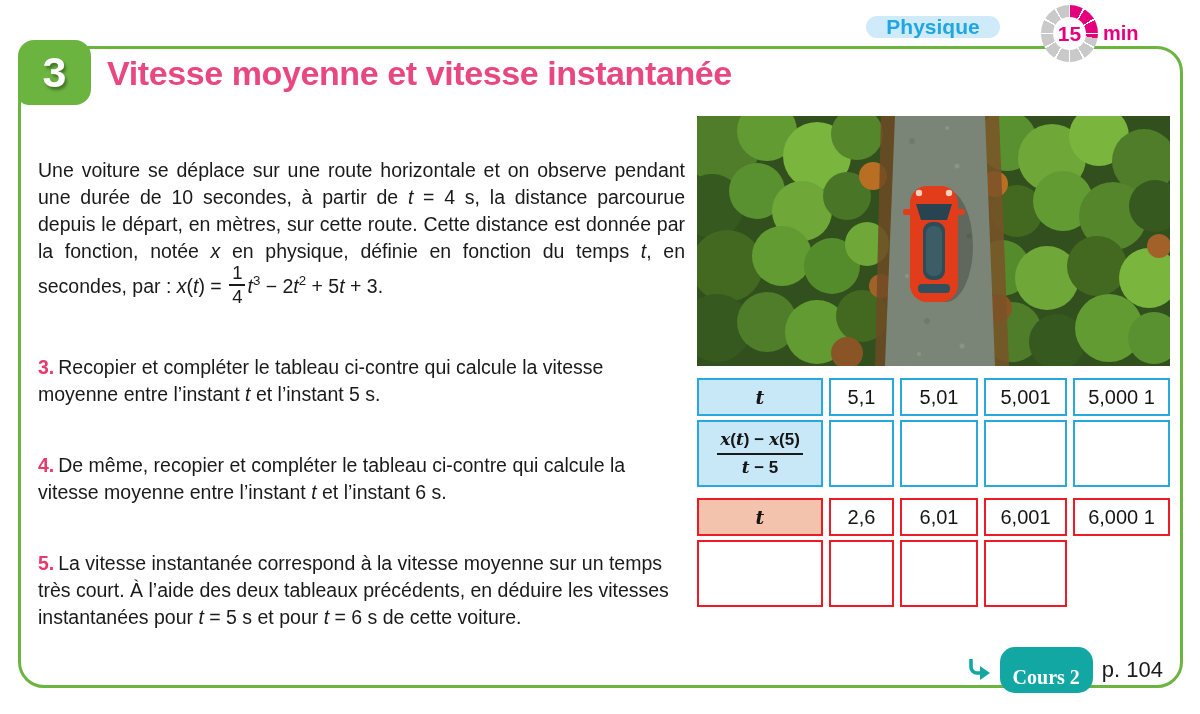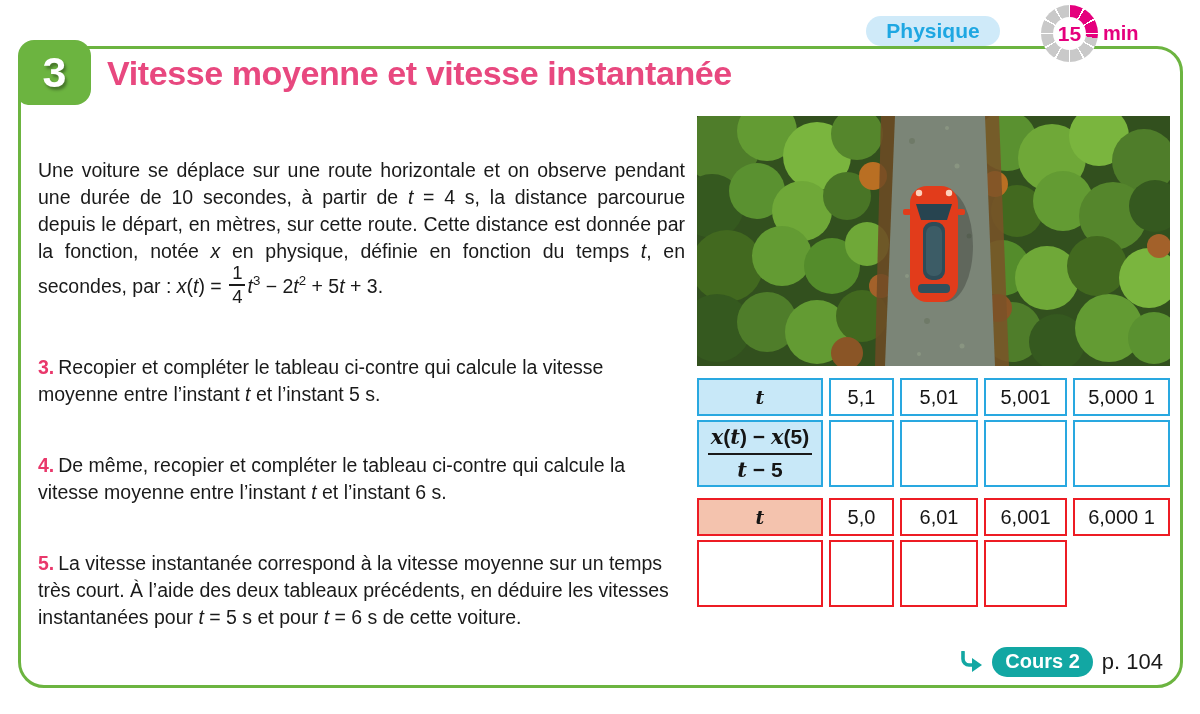--- a/index.html
+++ b/index.html
@@ -35,21 +35,21 @@
     text-shadow: 2px 3px 3px rgba(0,0,0,.35);
   }
   .page-title {
     position: absolute; left: 107px; top: 54px;
     font-size: 34px; font-weight: bold; letter-spacing: -0.4px;
     color: var(--accent_pink, #e8487f);
     z-index: 3; white-space: nowrap;
   }
   .badge-physique {
     position: absolute; left: 866px; top: 16px;
-    width: 134px; height: 30px;
+    width: 134px; height: 22px;
     background: var(--badge_blue_bg, #cfeaf9);
     border-radius: 17px;
     color: var(--badge_blue_text, #1ea7e2);
     font-weight: bold; font-size: 21px;
     display: flex; align-items: center; justify-content: center;
     z-index: 3;
   }
   .timer {
     position: absolute; left: 1041px; top: 5px;
     width: 57px; height: 57px; border-radius: 50%;
@@ -110,35 +110,35 @@
     border: 2px solid #000; background: #fff;
     display: flex; align-items: center; justify-content: center;
     font-size: 20px; color: #151515;
   }
   .vtable.blue .cell { border-color: var(--table_blue, #29a8e0); }
   .vtable.blue .hcell { background: var(--table_blue_bg, #c8e8f8); }
   .vtable.red .cell { border-color: var(--table_red, #ed1c24); }
   .vtable.red .hcell { background: var(--table_red_bg, #f4c3ae); }
 
   .t-head { font-weight: bold; font-style: italic; font-family: "DejaVu Serif", serif; font-size: 19px; }
-  .frachead { display: flex; flex-direction: column; align-items: center; font-weight: bold; font-size: 21px; line-height: 1.25; }
+  .frachead { display: flex; flex-direction: column; align-items: center; font-weight: bold; font-size: 17px; line-height: 1.25; }
   .frachead i, .t-head i { font-family: "DejaVu Serif", serif; font-style: italic; }
   .frachead .fh-num { border-bottom: 2px solid #1a1a1a; padding: 0 3px 2px; }
   .frachead .fh-den { padding-top: 2px; }
 
   
   .footer {
     position: absolute; right: 37px; top: 647px;
     display: flex; align-items: center; gap: 9px;
     z-index: 3;
   }
   .cours-pill {
     background: var(--cours_teal, #12a7a3); color: #fff;
     font-weight: bold; font-size: 20px;
-    padding: 3px 13px 4px; border-radius: 15px;
+    padding: 19px 13px 4px; border-radius: 15px; font-family: Liberation Serif, serif;
   }
   .page-ref { font-size: 22px; color: #1a1a1a; }
 </style>
 </head>
 <body>
 
 <div class="frame"></div>
 
 <div class="num-box">
   <span>3</span>
@@ -249,21 +249,21 @@
       <div class="cell"></div>
       <div class="cell"></div>
       <div class="cell"></div>
       <div class="cell"></div>
     </div>
 
     <div class="vtable red">
       <div class="cell hcell">
         <span class="t-head">t</span>
       </div>
-      <div class="cell">5,0</div>
+      <div class="cell">2,6</div>
       <div class="cell">6,01</div>
       <div class="cell">6,001</div>
       <div class="cell">6,000 1</div>
       <div class="cell"></div>
       <div class="cell"></div>
       <div class="cell"></div>
       <div class="cell"></div>
     </div>
   </div>
 

